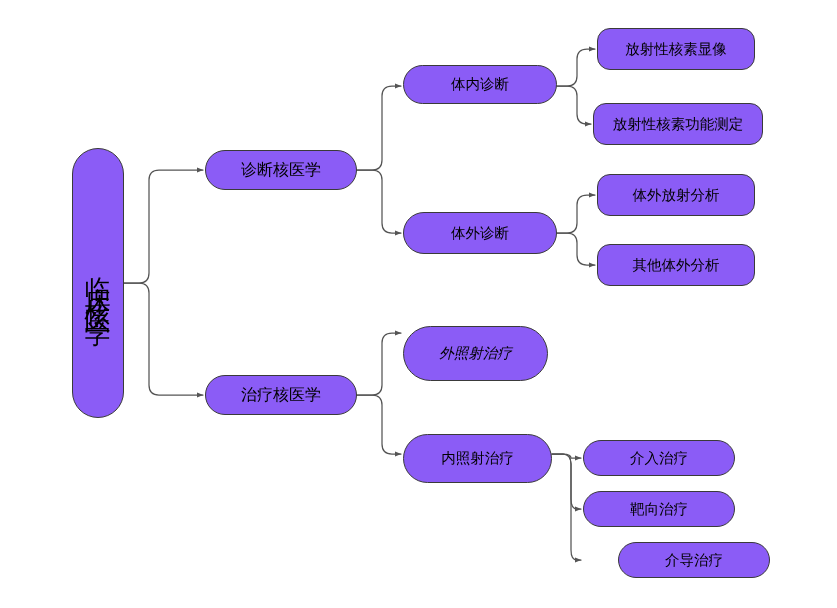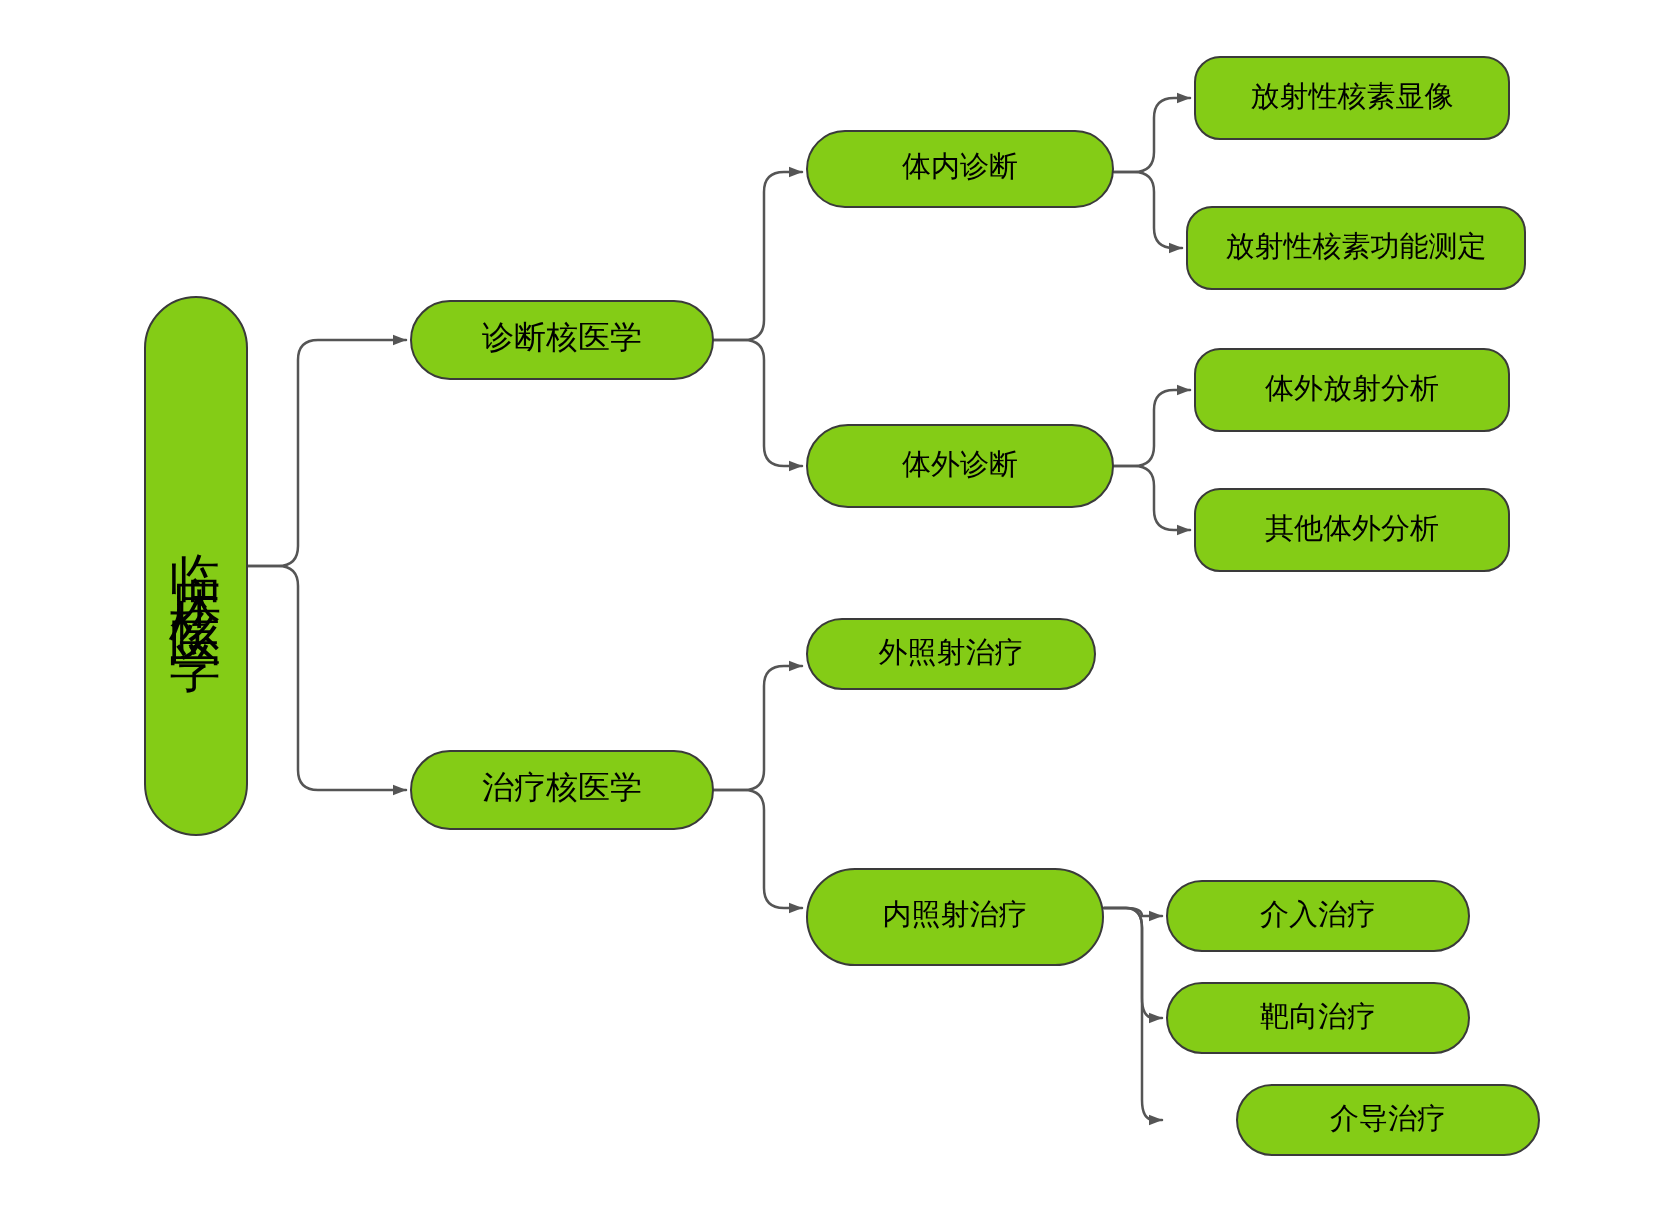--- a/index.html
+++ b/index.html
@@ -1,19 +1,19 @@
 <!DOCTYPE html>
 <html><head>
 <meta charset="utf-8">
 <style>
   html,body{margin:0;padding:0;background:#ffffff;}
   body{width:837px;height:608px;overflow:hidden;font-family:"Liberation Sans","DejaVu Sans",sans-serif;}
   #stage{position:relative;width:837px;height:608px;background:#fff;}
   #wires{position:absolute;left:0;top:0;width:837px;height:608px;}
-  .node{position:absolute;box-sizing:border-box;background:#84cc16;border:1.3px solid #3a3a3a;
+  .node{position:absolute;box-sizing:border-box;background:#8b5cf6;border:1.3px solid #3a3a3a;
         display:flex;align-items:center;justify-content:center;color:#000;}
   .node .lbl{white-space:nowrap;line-height:1;}
   .pill{border-radius:999px;}
   .rrect{border-radius:13px;}
   .lv1{border-radius:34px;border-width:1.6px;}
   .lv1 .lbl{writing-mode:vertical-rl;text-orientation:upright;font-size:26px;letter-spacing:11px;
             font-weight:400;line-height:1;}
   .lv2 .lbl{font-size:16px;}
   .lv3 .lbl{font-size:14.5px;}
   .lv4 .lbl{font-size:14.5px;}
@@ -62,21 +62,21 @@
   <div class="node pill lv2" style="left:205px;top:375px;width:152px;height:40px;">
     <span class="lbl">治疗核医学</span>
   </div>
 
   <div class="node pill lv3" style="left:403px;top:65px;width:154px;height:39px;">
     <span class="lbl">体内诊断</span>
   </div>
   <div class="node pill lv3" style="left:403px;top:212px;width:154px;height:42px;">
     <span class="lbl">体外诊断</span>
   </div>
-  <div class="node pill lv3" style="left:403px;top:309px;width:145px;height:36px;">
+  <div class="node pill lv3" style="left:403px;top:326px;width:145px;height:55px;font-style:italic;">
     <span class="lbl">外照射治疗</span>
   </div>
   <div class="node pill lv3" style="left:403px;top:434px;width:149px;height:49px;">
     <span class="lbl">内照射治疗</span>
   </div>
 
   <div class="node rrect lv4" style="left:597px;top:28px;width:158px;height:42px;">
     <span class="lbl">放射性核素显像</span>
   </div>
   <div class="node rrect lv4" style="left:593px;top:103px;width:170px;height:42px;">

